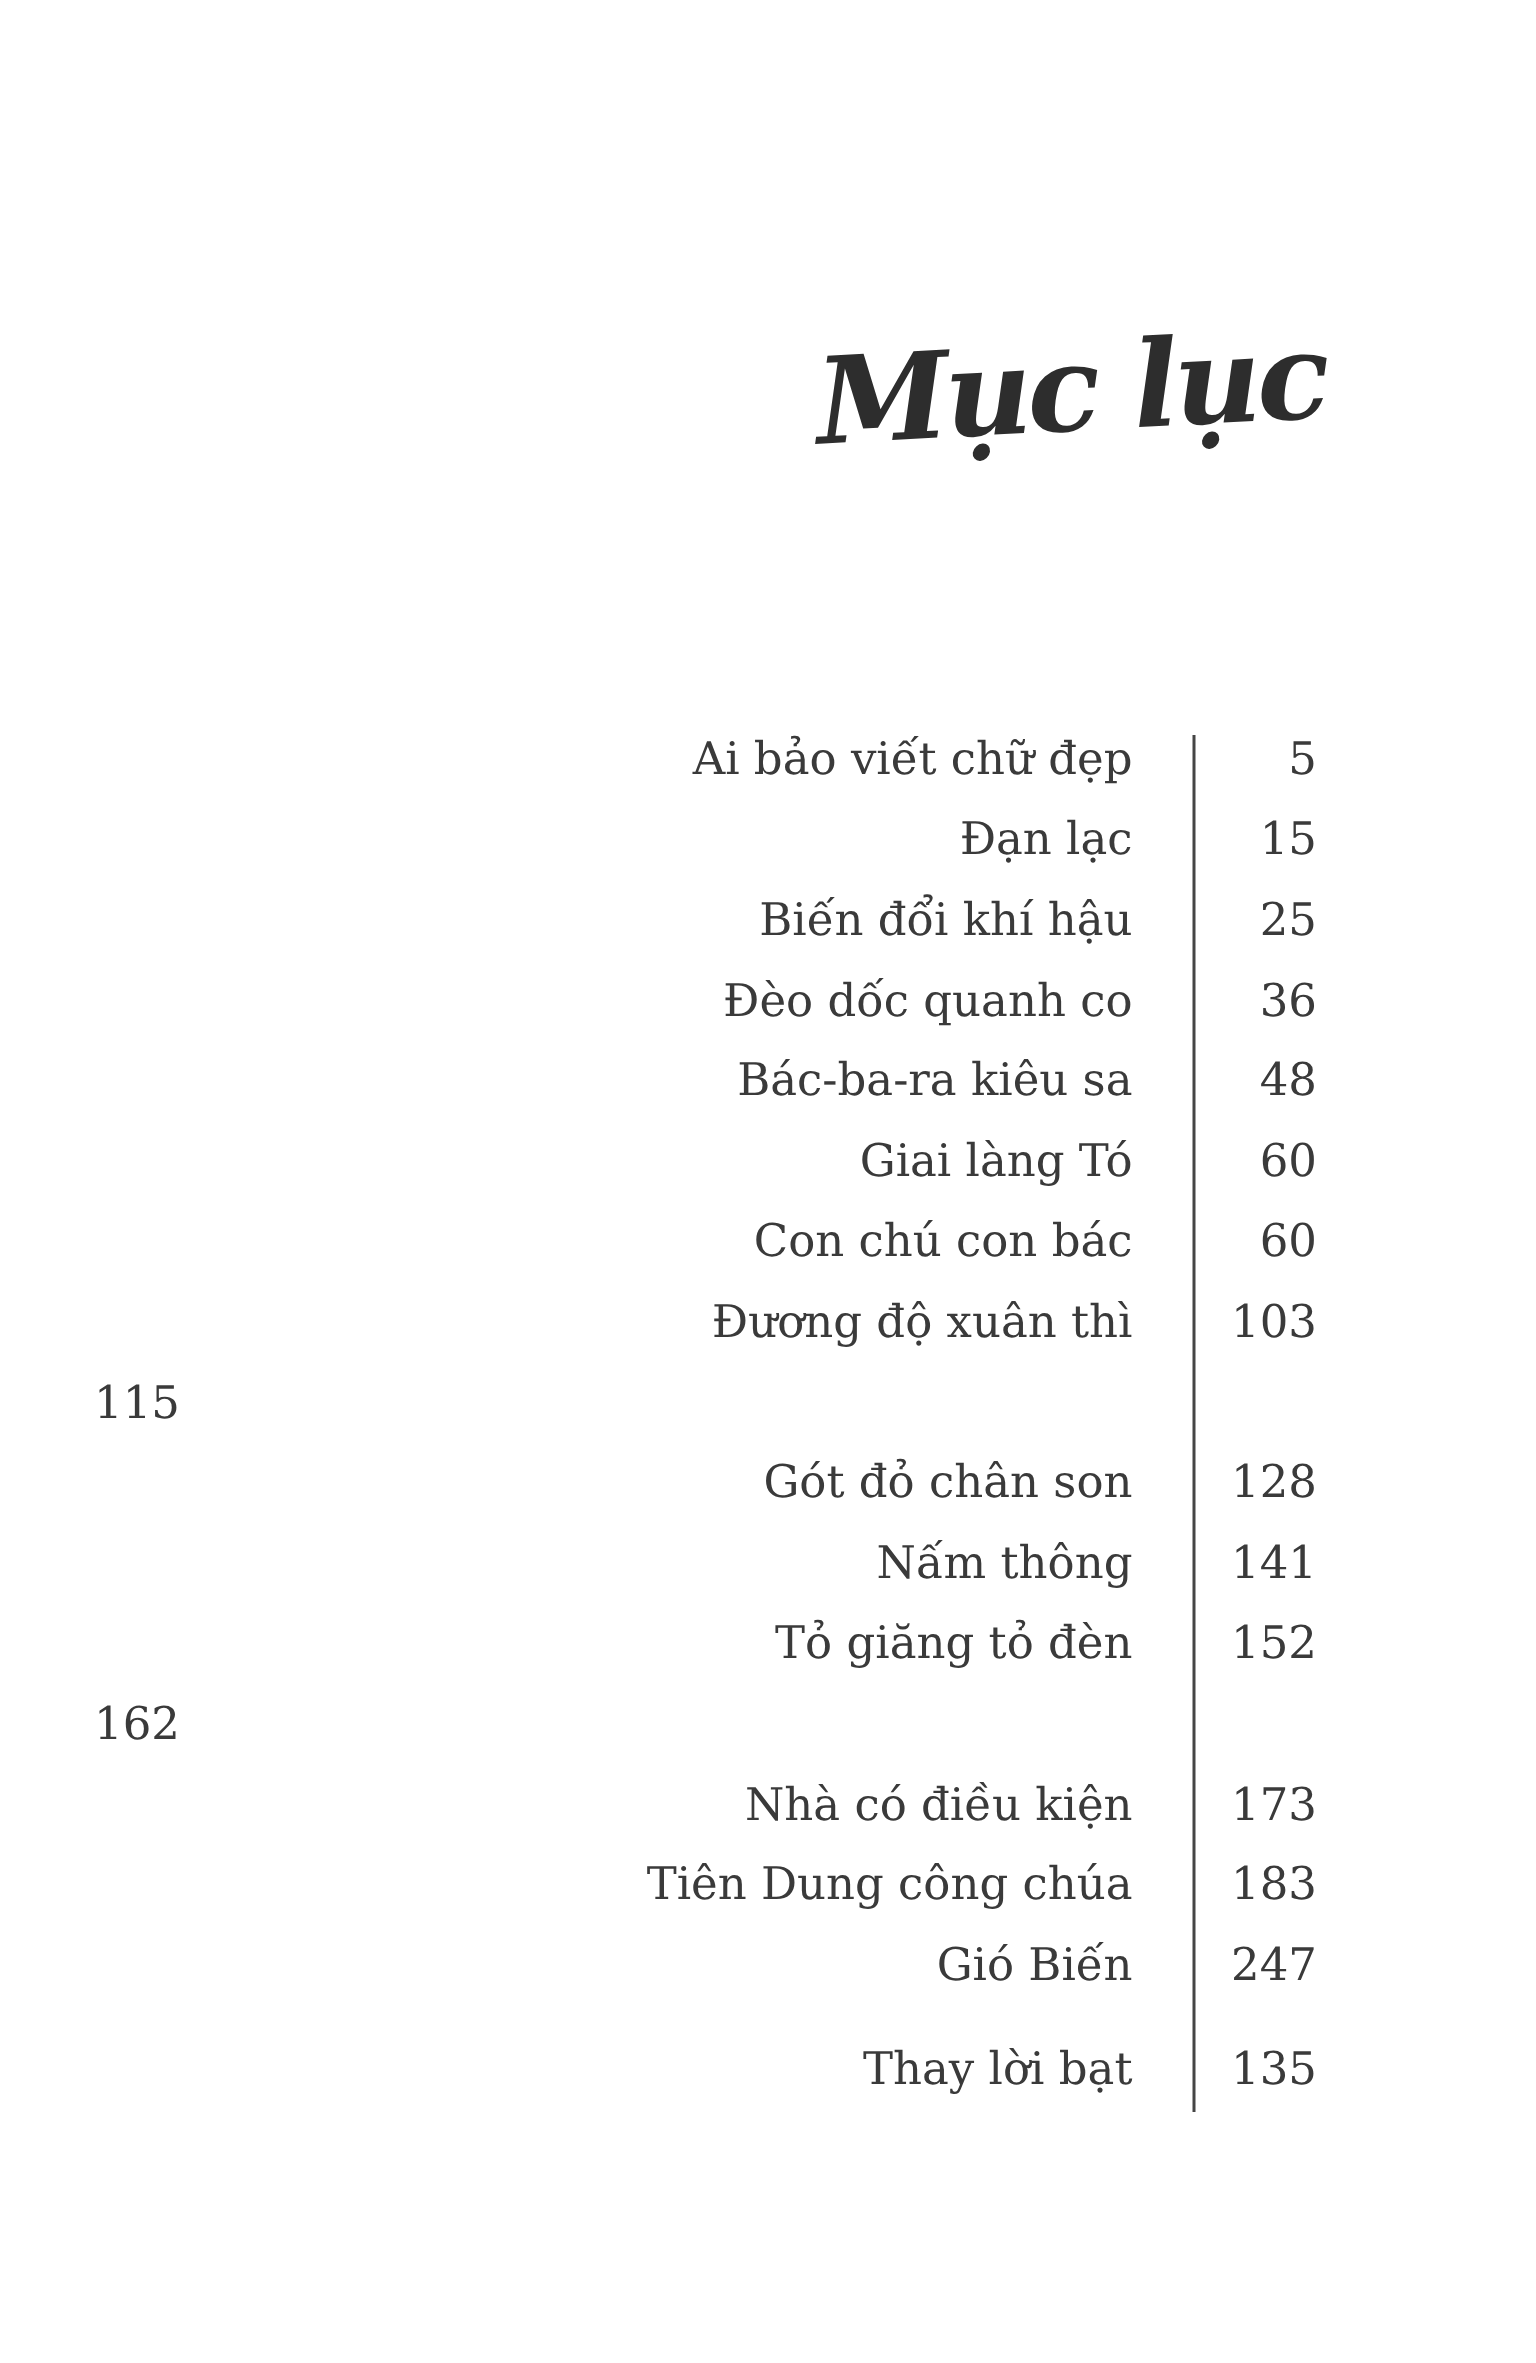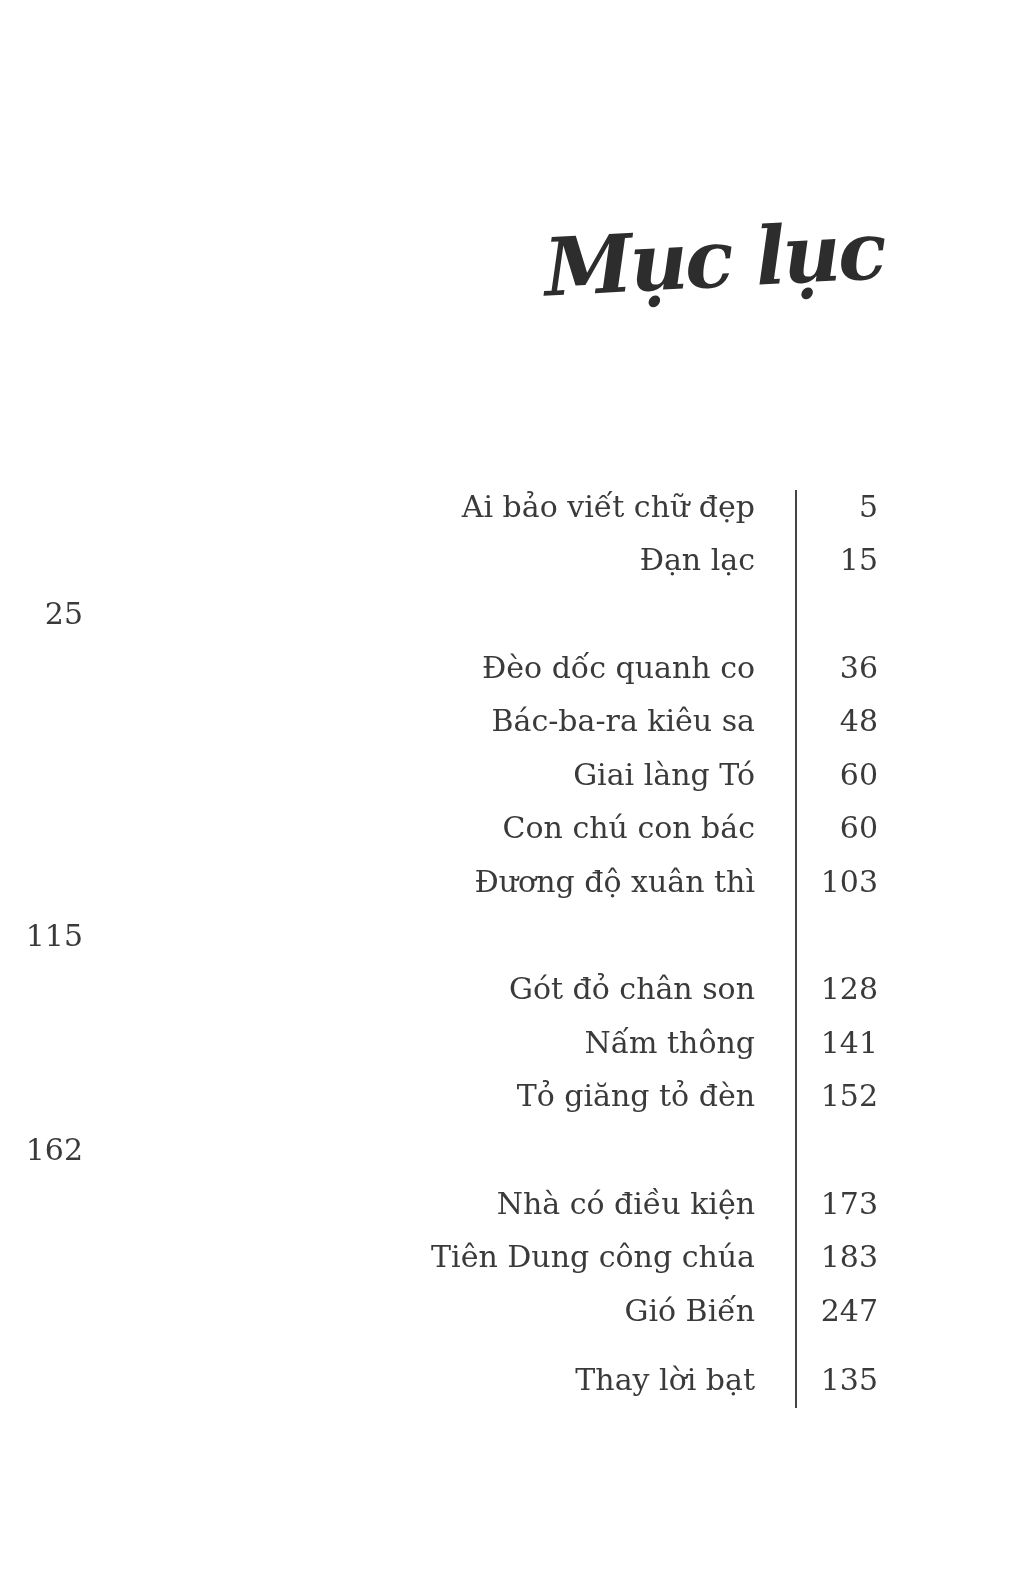--- a/index.html
+++ b/index.html
@@ -39,20 +39,21 @@
     width: 2px;
     height: 918px;
     background: #454545;
   }
   .toc-row {
     display: flex;
     align-items: center;
     height: 53.6px;
     font-size: 30px;
     line-height: 1;
+    padding-left: 37px;
   }
   .toc-row.footer { margin-top: 16px; }
   .toc-title {
     flex: 1;
     text-align: right;
     padding-right: 40px;
     white-space: nowrap;
   }
   .toc-page {
     width: 229px;
@@ -74,20 +75,21 @@
 
     <div class="toc-row">
       <span class="toc-title">Ai bảo viết chữ đẹp</span>
       <span class="toc-page">5</span>
     </div>
     <div class="toc-row">
       <span class="toc-title">Đạn lạc</span>
       <span class="toc-page">15</span>
     </div>
     <div class="toc-row">
+      <span class="toc-title">Biến đổi khí hậu</span>
       <span class="toc-page">25</span>
     </div>
     <div class="toc-row">
       <span class="toc-title">Đèo dốc quanh co</span>
       <span class="toc-page">36</span>
     </div>
     <div class="toc-row">
       <span class="toc-title">Bác-ba-ra kiêu sa</span>
       <span class="toc-page">48</span>
     </div>

